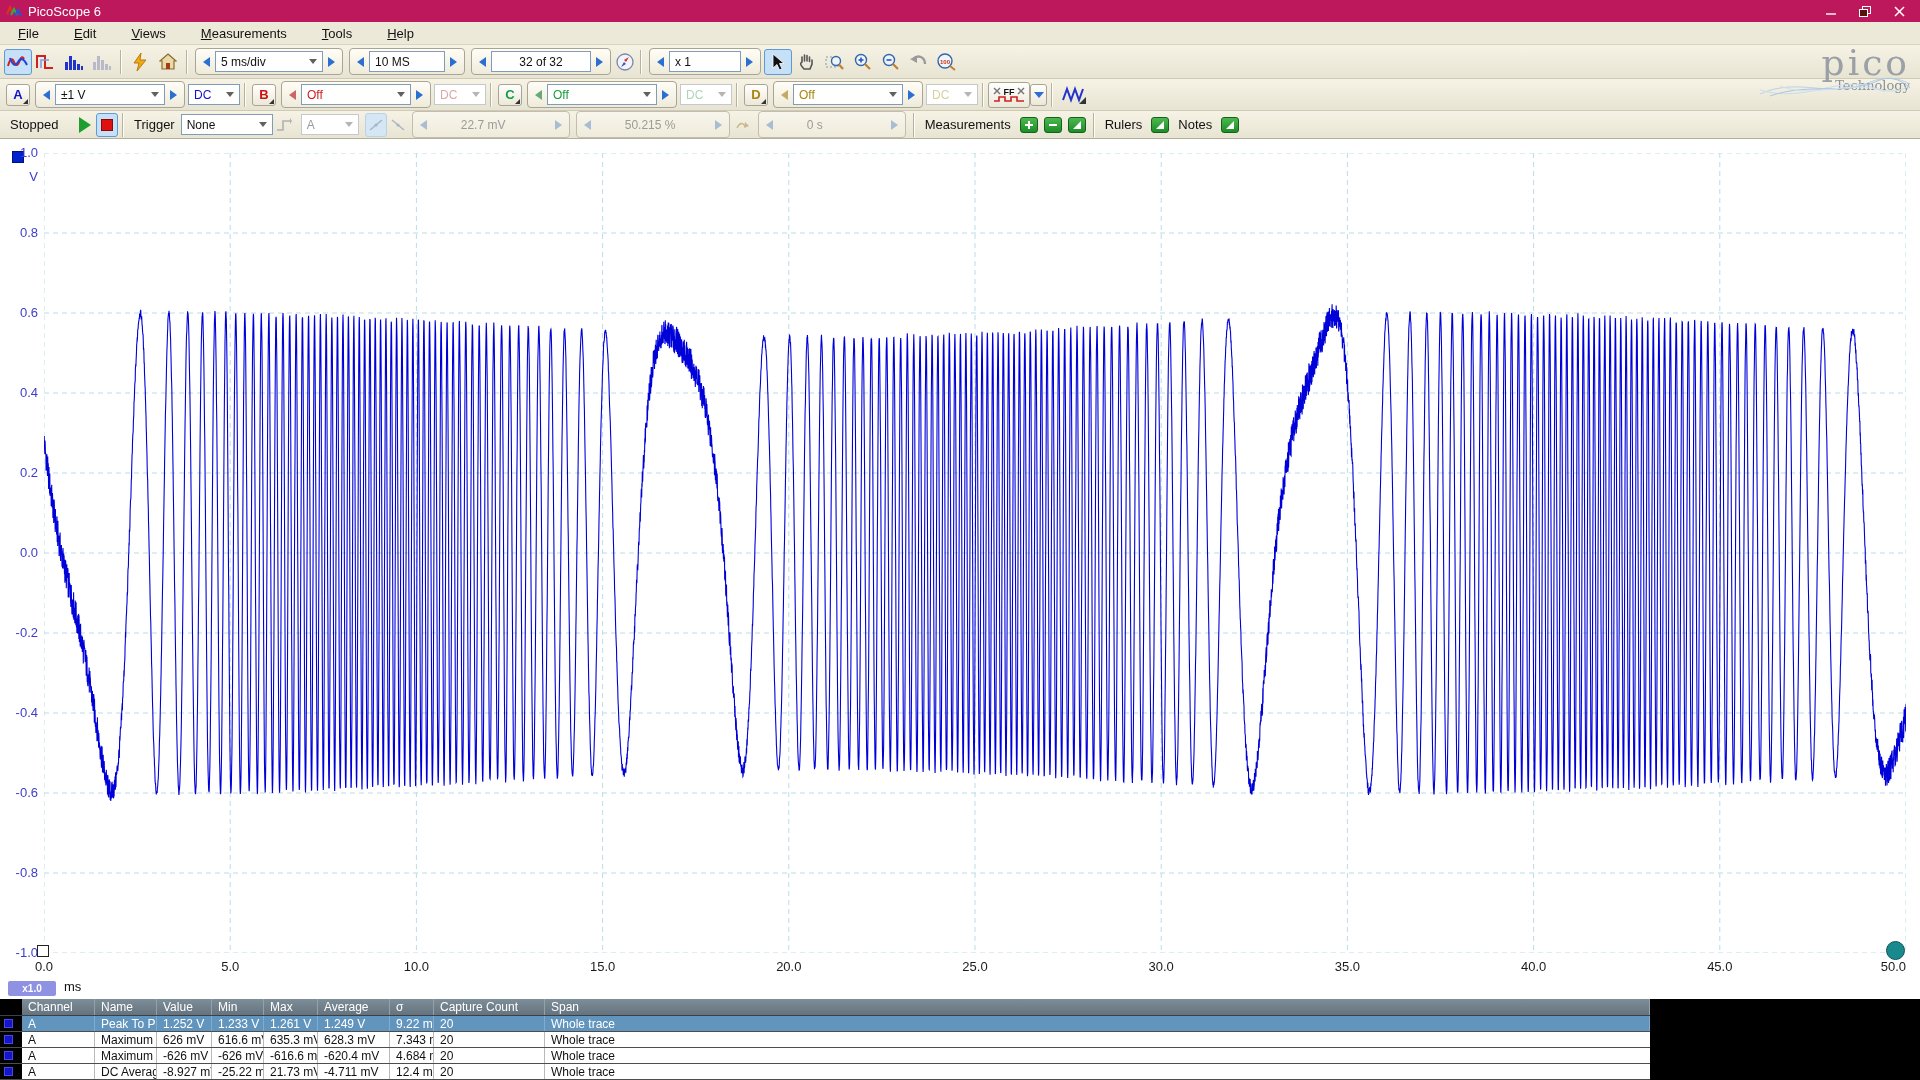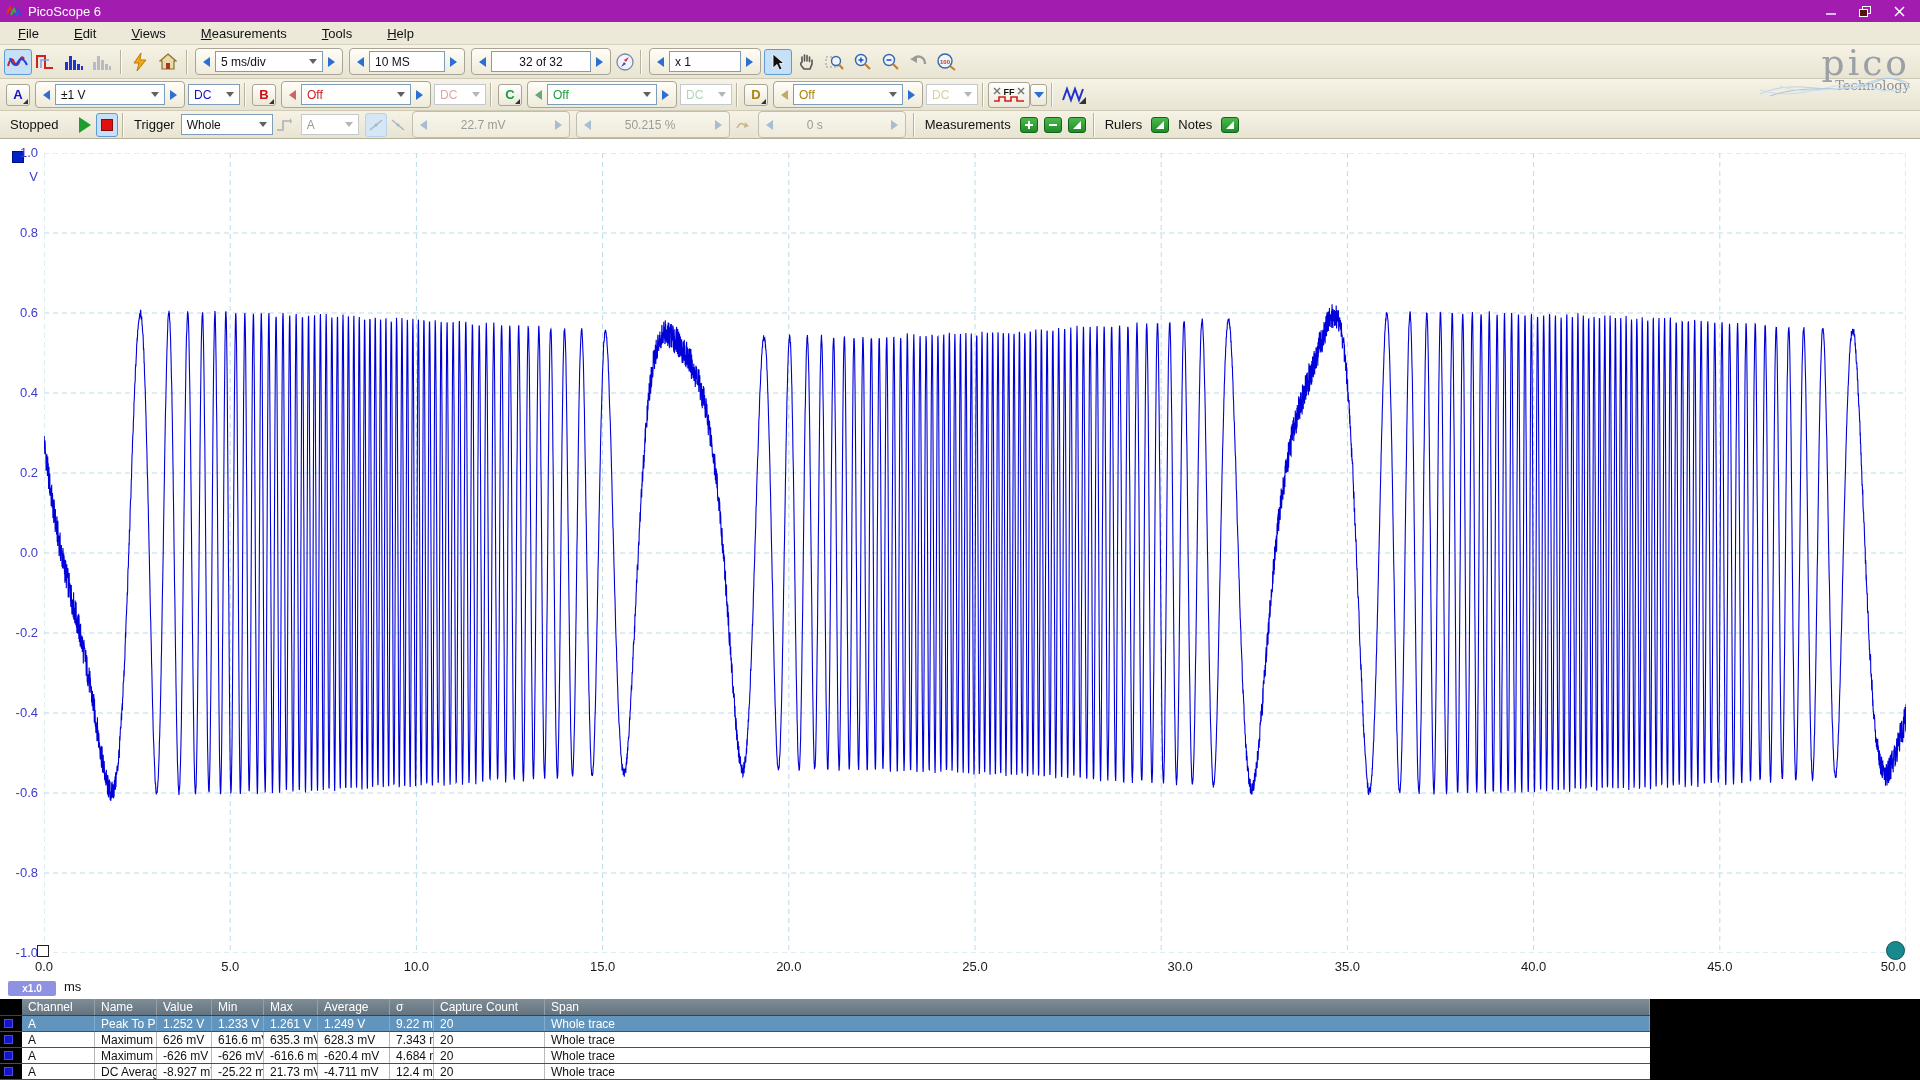--- a/index.html
+++ b/index.html
@@ -2,21 +2,21 @@
 <html><head>
 <meta charset="utf-8">
 <style>
   * { margin:0; padding:0; box-sizing:border-box; }
   html,body { width:1920px; height:1080px; overflow:hidden; background:#000;
     font-family:"Liberation Sans", sans-serif; font-size:12px; color:#111; }
   #window { position:relative; width:1920px; height:1080px; background:#000; }
 
   
   #titlebar { position:absolute; left:0; top:0; width:1920px; height:22px;
-    background:#a21caf; display:flex; align-items:center; }
+    background:#be185d; display:flex; align-items:center; }
   #titlebar .title { color:#fff; font-size:13px; margin-left:6px; }
   #app-icon { width:16px; height:14px; margin-left:6px; }
   .wctl { width:34px; height:22px; display:flex; align-items:center; justify-content:center; }
   #win-controls { margin-left:auto; display:flex; margin-right:4px; }
 
   
   #menubar { position:absolute; left:0; top:22px; width:1920px; height:23px;
     background:#ece9d8; border-bottom:1px solid #d8d4c0; display:flex; align-items:center; padding-left:8px;gap:15px; }
   .menu-item { padding:3px 10px; font-size:13px; color:#111; }
   .menu-item u { text-decoration:underline; }
@@ -396,21 +396,21 @@
     <span class="lab" style="width:58px">Stopped</span>
     <div class="tbtn small">
       <span style="width:0;height:0;border-top:8px solid transparent;border-bottom:8px solid transparent;border-left:12px solid #1f9d2f"></span>
     </div>
     <div class="tbtn small selected">
       <span style="width:12px;height:12px;background:#e01010;border:1px solid #8a0a0a"></span>
     </div>
     <div class="sep"></div>
     <span class="lab">Trigger</span>
     <div class="combo" style="width:92px">
-      <span>Whole</span>
+      <span>None</span>
         <span class="dd"></span>
     </div>
     <div class="tbtn small">
       <svg width="16" height="14" viewBox="0 0 16 14">
         <path d="M1 12 L7 12 L7 3 L14 3" stroke="#b0b0b0" stroke-width="1.6" fill="none"></path>
         <polygon points="14,0 14,6 16,3" fill="#b0b0b0"></polygon>
       </svg>
     </div>
     <div class="combo dis" style="width:58px; margin-left:6px">
       <span>A</span>
@@ -553,21 +553,21 @@
         <div class="ylab" style="left: 2px; top: 806px;">-1.0</div>
       </div>
     <div id="y-unit" class="ylab" style="left:2px; top:30px">V</div>
     <div id="x-labels">
         <div class="xlab" style="left: 44px; top: 820px; transform: translateX(-50%);">0.0</div>
         <div class="xlab" style="left: 230.2px; top: 820px; transform: translateX(-50%);">5.0</div>
         <div class="xlab" style="left: 416.4px; top: 820px; transform: translateX(-50%); text-align: right;">10.0</div>
         <div class="xlab" style="left: 602.6px; top: 820px; transform: translateX(-50%);">15.0</div>
         <div class="xlab" style="left: 788.8px; top: 820px; transform: translateX(-50%);">20.0</div>
         <div class="xlab" style="left: 975px; top: 820px; transform: translateX(-50%);">25.0</div>
-        <div class="xlab" style="left: 1161.2px; top: 820px; transform: translateX(-50%); margin-left: 19px;">30.0</div>
+        <div class="xlab" style="left: 1161.2px; top: 820px; transform: translateX(-50%);">30.0</div>
         <div class="xlab" style="left: 1347.4px; top: 820px; transform: translateX(-50%);">35.0</div>
         <div class="xlab" style="left: 1533.6px; top: 820px; transform: translateX(-50%);">40.0</div>
         <div class="xlab" style="left: 1719.8px; top: 820px; transform: translateX(-50%);">45.0</div>
         <div class="xlab" style="left: 1906px; top: 820px; transform: translateX(-100%);">50.0</div>
       </div>
     <div id="axis-handle"></div>
     <div id="right-marker"></div>
     <div id="scale-badge">x1.0</div>
     <div id="scale-unit">ms</div>
   </div>

